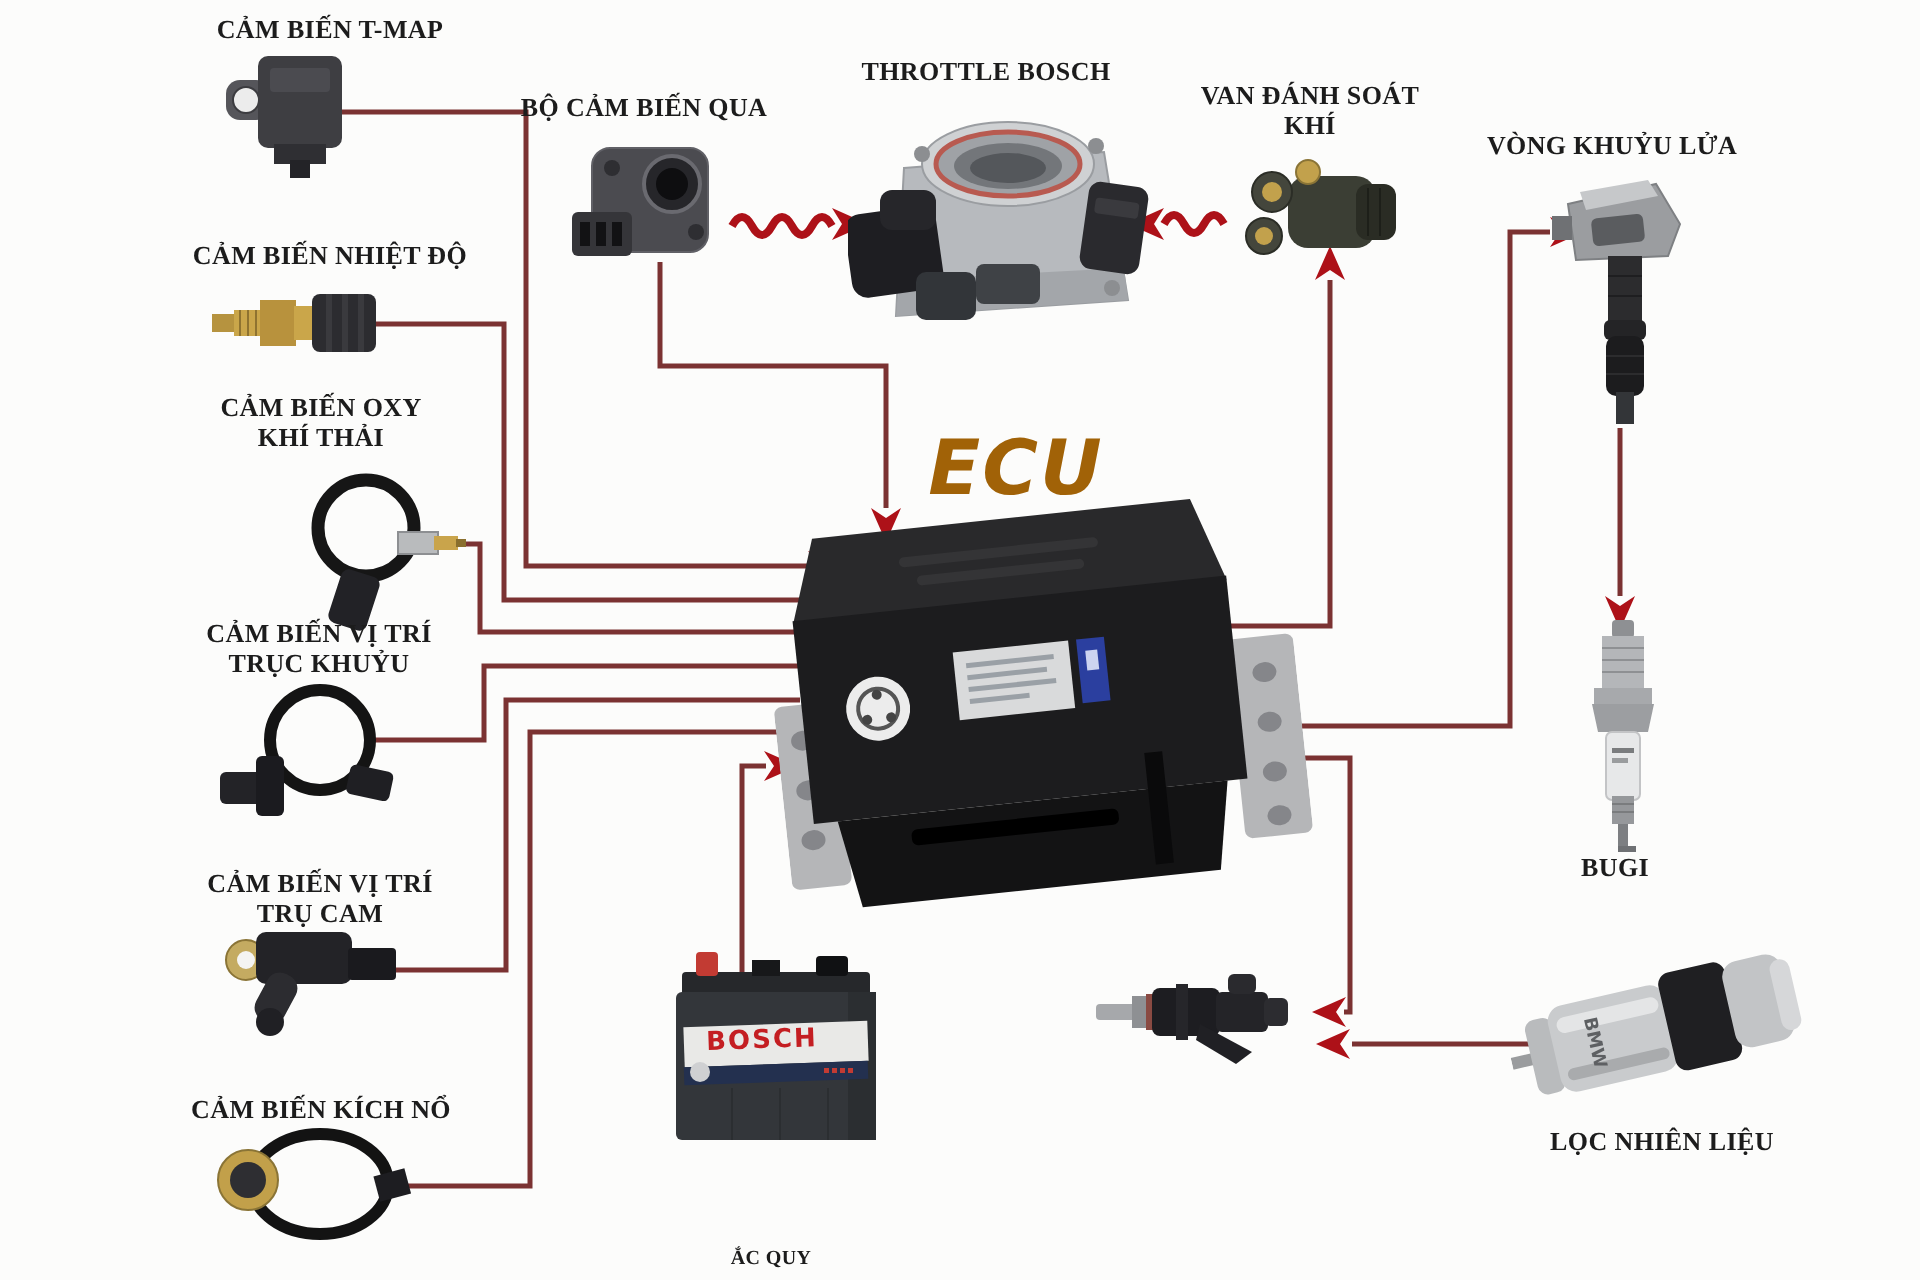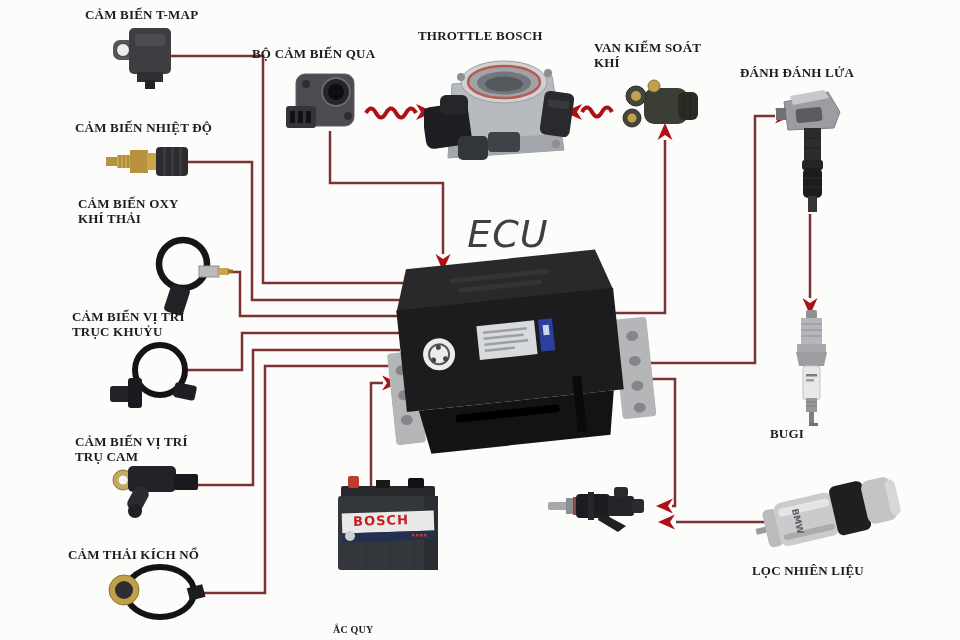--- a/index.html
+++ b/index.html
@@ -7,29 +7,30 @@
     position:relative;width:960px;height:640px;overflow:hidden;
     background:#fcfcfb;
     font-family:"Liberation Serif", serif;
   }
   .lbl{
     position:absolute;
     font-weight:bold;
     font-size:13px;
     line-height:1.12;
     color:#1c1c1c;
+    text-align:center;
     white-space:pre-line;
     letter-spacing:.2px;
   }
   .comp{position:absolute;}
   #ecu-title{
     position:absolute;left:448px;top:212px;width:120px;
     font-family:"DejaVu Sans", sans-serif;
-    font-weight:400;font-style:italic;
-    font-size:38px;color:#404040;text-align:center;letter-spacing:1px;
+    font-weight:700;font-style:italic;
+    font-size:38px;color:#a16207;text-align:center;letter-spacing:1px;
   }
   #ecu-box{transform:rotate(-6deg);}
   #fuel-filter{transform:rotate(-13deg);transform-origin:20% 60%;}
   #battery-brand{
     position:absolute;left:342px;top:513px;width:78px;text-align:center;
     font-family:"DejaVu Sans", sans-serif;font-weight:bold;font-size:13px;
     color:#c41e22;letter-spacing:1px;transform:rotate(-2deg);
   }
   svg{display:block;}
   #wires{position:absolute;left:0;top:0;}
@@ -329,25 +330,25 @@
   </div>
 
   <div class="lbl" style="left:85px;top:8px;width:160px">CẢM BIẾN T-MAP</div>
   <div class="lbl" style="left:78px;top:197px;width:165px">CẢM BIẾN OXY
 KHÍ THẢI</div>
   <div class="lbl" style="left:75px;top:121px;width:180px">CẢM BIẾN NHIỆT ĐỘ</div>
   <div class="lbl" style="left:72px;top:310px;width:175px">CẢM BIẾN VỊ TRÍ
 TRỤC KHUỶU</div>
   <div class="lbl" style="left:75px;top:435px;width:170px">CẢM BIẾN VỊ TRÍ
 TRỤ CAM</div>
-  <div class="lbl" style="left:68px;top:548px;width:185px">CẢM THẢI KÍCH NỔ</div>
+  <div class="lbl" style="left:68px;top:548px;width:185px">CẢM BIẾN KÍCH NỔ</div>
   <div class="lbl" style="left:252px;top:47px;width:140px">BỘ CẢM BIẾN QUA</div>
   <div class="lbl" style="left:418px;top:29px;width:150px">THROTTLE BOSCH</div>
-  <div class="lbl" style="left:594px;top:41px;width:122px">VAN KIỂM SOÁT
+  <div class="lbl" style="left:594px;top:41px;width:122px">VAN ĐÁNH SOÁT
 KHÍ</div>
-  <div class="lbl" style="left:740px;top:66px;width:132px">ĐÁNH ĐÁNH LỬA</div>
+  <div class="lbl" style="left:740px;top:66px;width:132px">VÒNG KHUỶU LỬA</div>
   <div class="lbl" style="left:770px;top:427px;width:75px">BUGI</div>
   <div class="lbl" style="left:333px;top:624px;width:105px;font-size:10px">ẮC QUY</div>
   <div class="lbl" style="left:752px;top:564px;width:158px">LỌC NHIÊN LIỆU</div>
 
   <div id="ecu-title">ECU</div>
 
 </div>
 
 </body></html>

